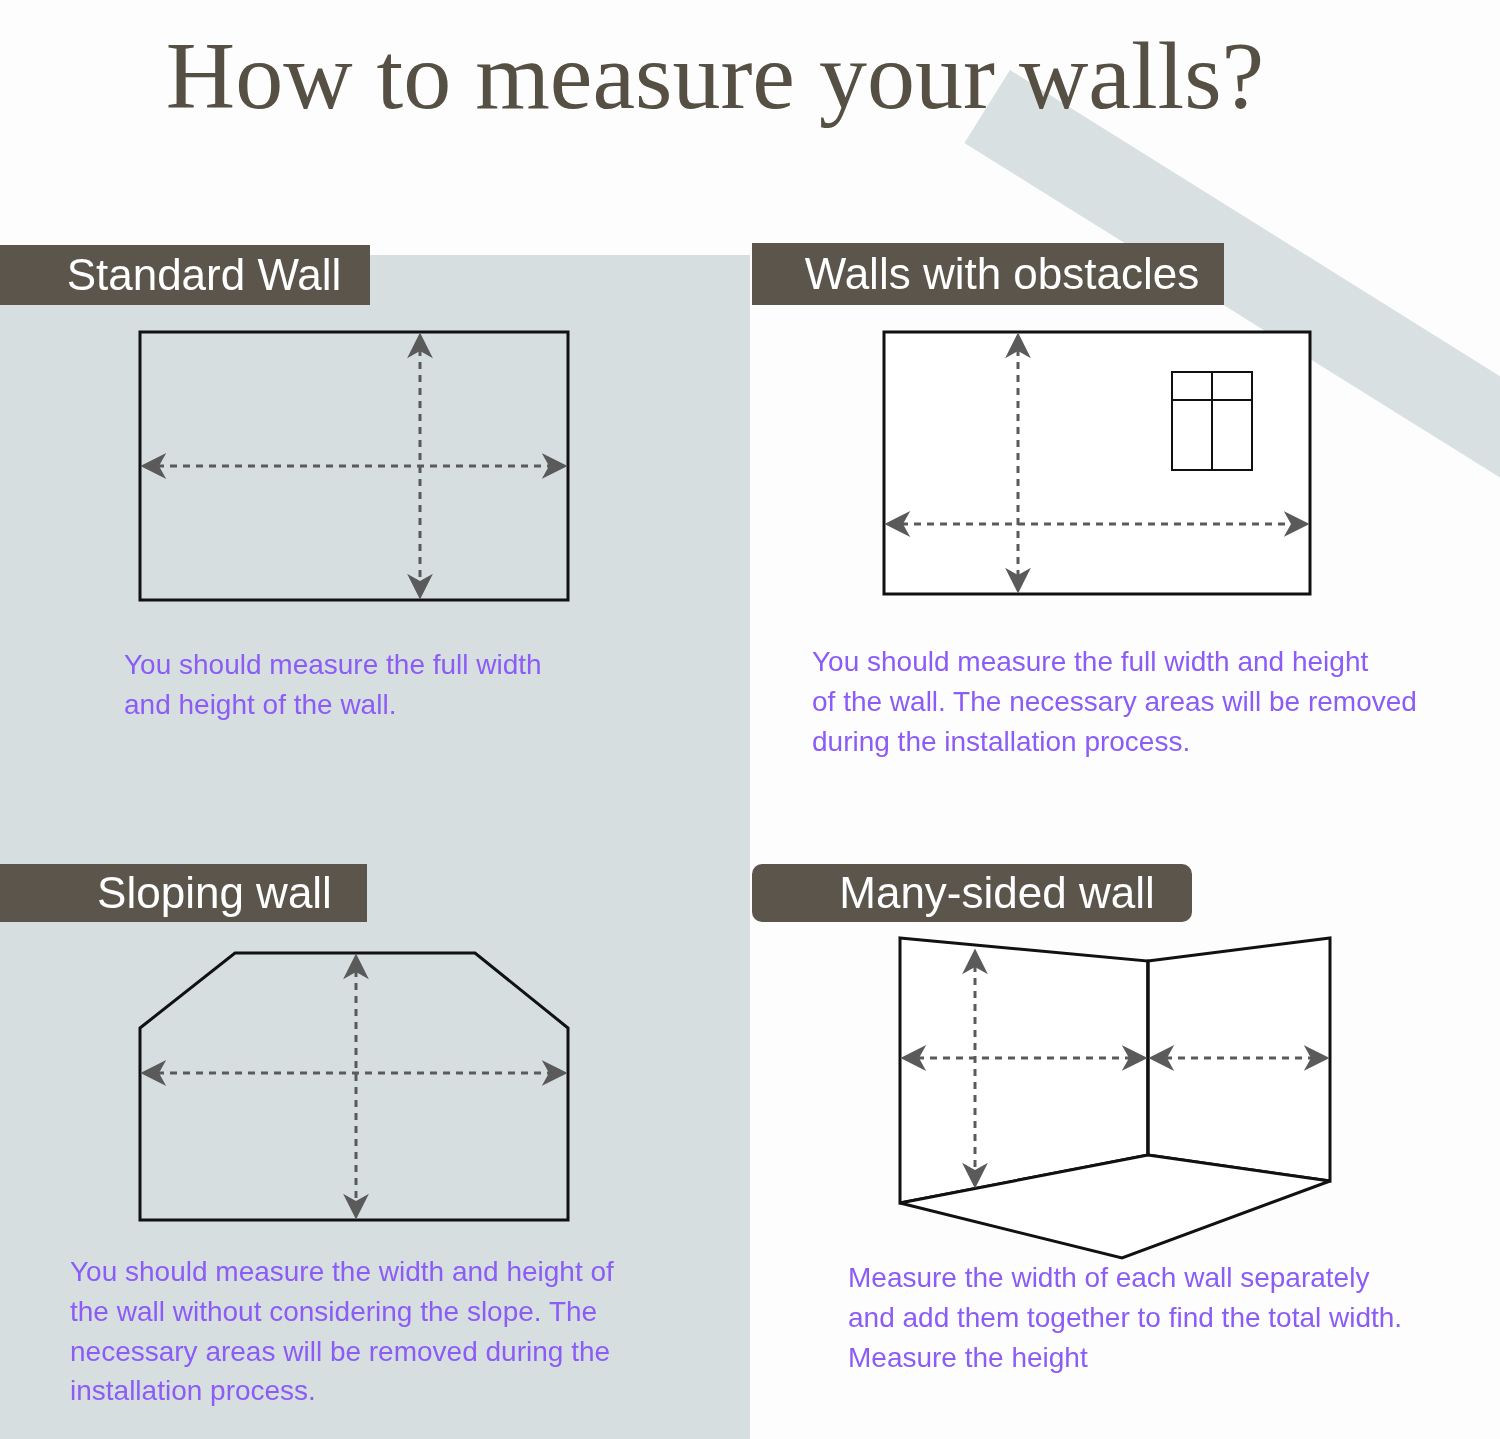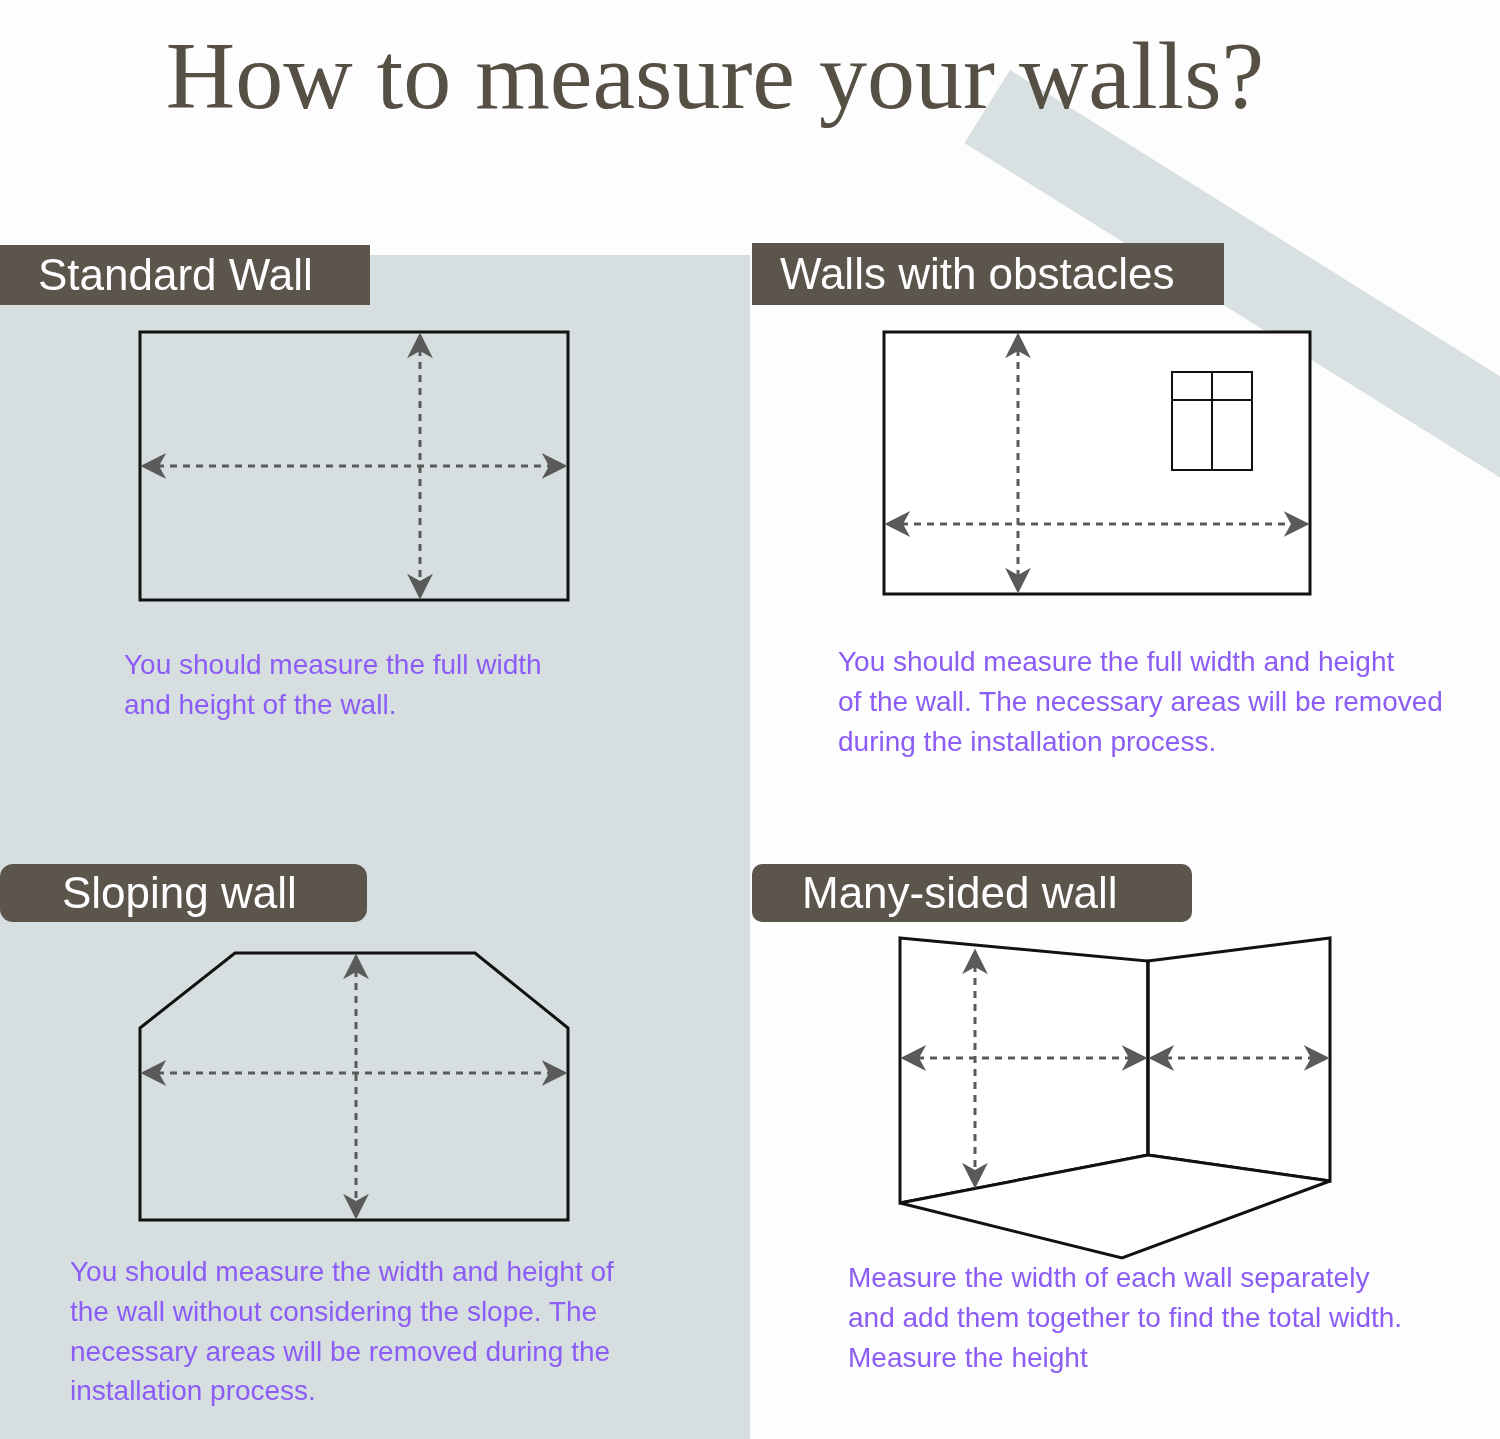--- a/index.html
+++ b/index.html
@@ -59,24 +59,25 @@
   .section-bar {
     position: absolute;
     background: #5b554c;
     color: #ffffff;
     font-size: 44px;
     line-height: 1;
     display: flex;
     align-items: center;
     box-sizing: border-box;
     font-family: "Liberation Sans", sans-serif;
+    justify-content: center;
   }
   .bar-standard   { left: 0px;   top: 245px;  width: 370px; height: 60px; padding-left: 38px; }
   .bar-obstacles  { left: 752px; top: 243px;  width: 472px; height: 62px; padding-left: 28px; }
-  .bar-sloping    { left: 0px;   top: 864px;  width: 367px; height: 58px; padding-left: 62px; border-radius: 13px; }
+  .bar-sloping    { left: 0px;   top: 864px;  width: 367px; height: 58px; padding-left: 62px; }
   .bar-manysided  { left: 752px; top: 864px;  width: 440px; height: 58px; padding-left: 50px; border-radius: 10px; }
 
   
   .diagram {
     position: absolute;
   }
   .d-standard  { left: 120px; top: 318px;  width: 480px; height: 300px; }
   .d-obstacles { left: 860px; top: 318px;  width: 480px; height: 300px; }
   .d-sloping   { left: 110px; top: 930px;  width: 500px; height: 320px; }
   .d-manysided { left: 870px; top: 920px;  width: 490px; height: 350px; }
@@ -84,21 +85,21 @@
   
   .caption {
     position: absolute;
     color: #8b5cf6;
     font-size: 28px;
     line-height: 1.42;
     font-family: "Liberation Sans", sans-serif;
     white-space: pre-line;
   }
   .cap-standard  { left: 124px; top: 645px;  width: 530px; }
-  .cap-obstacles { left: 812px; top: 642px;  width: 660px; margin-left: 26px; }
+  .cap-obstacles { left: 812px; top: 642px;  width: 660px; }
   .cap-sloping   { left: 70px;  top: 1252px; width: 620px; }
   .cap-manysided { left: 848px; top: 1258px; width: 620px; }
 </style>
 </head>
 <body>
 
 <div id="page">
 
   <div class="diagonal-band"></div>
 

